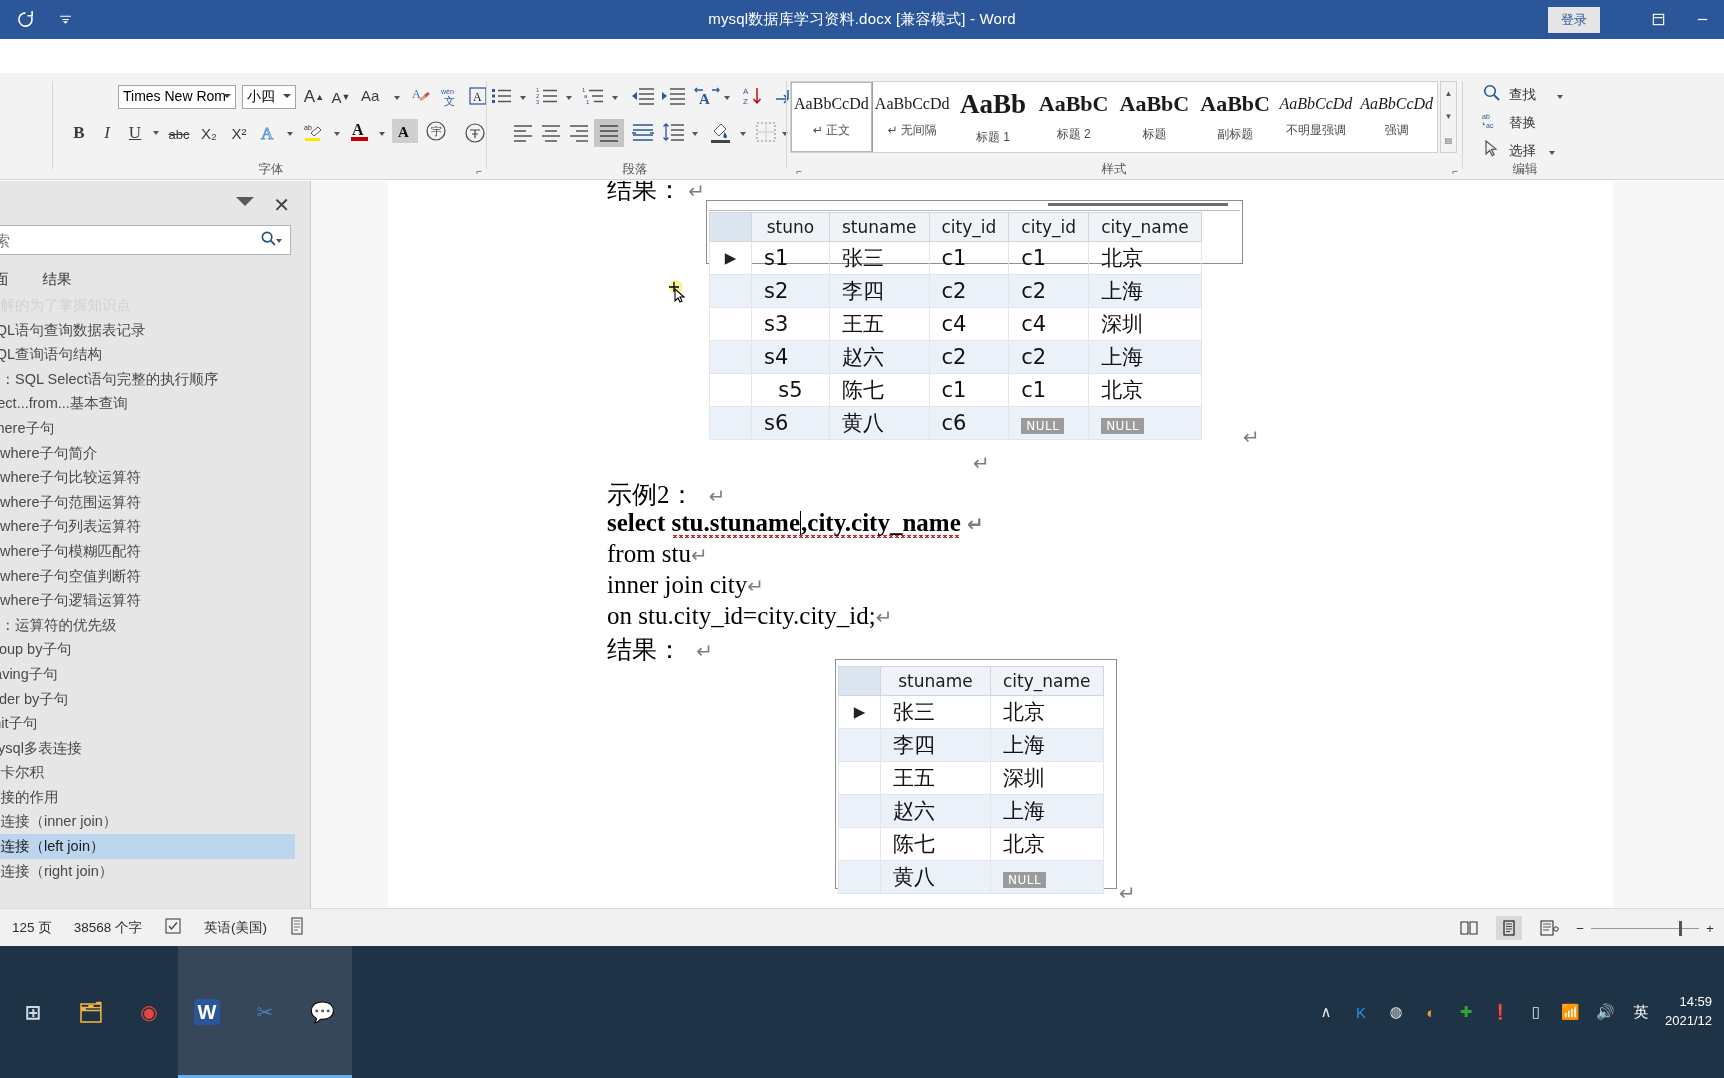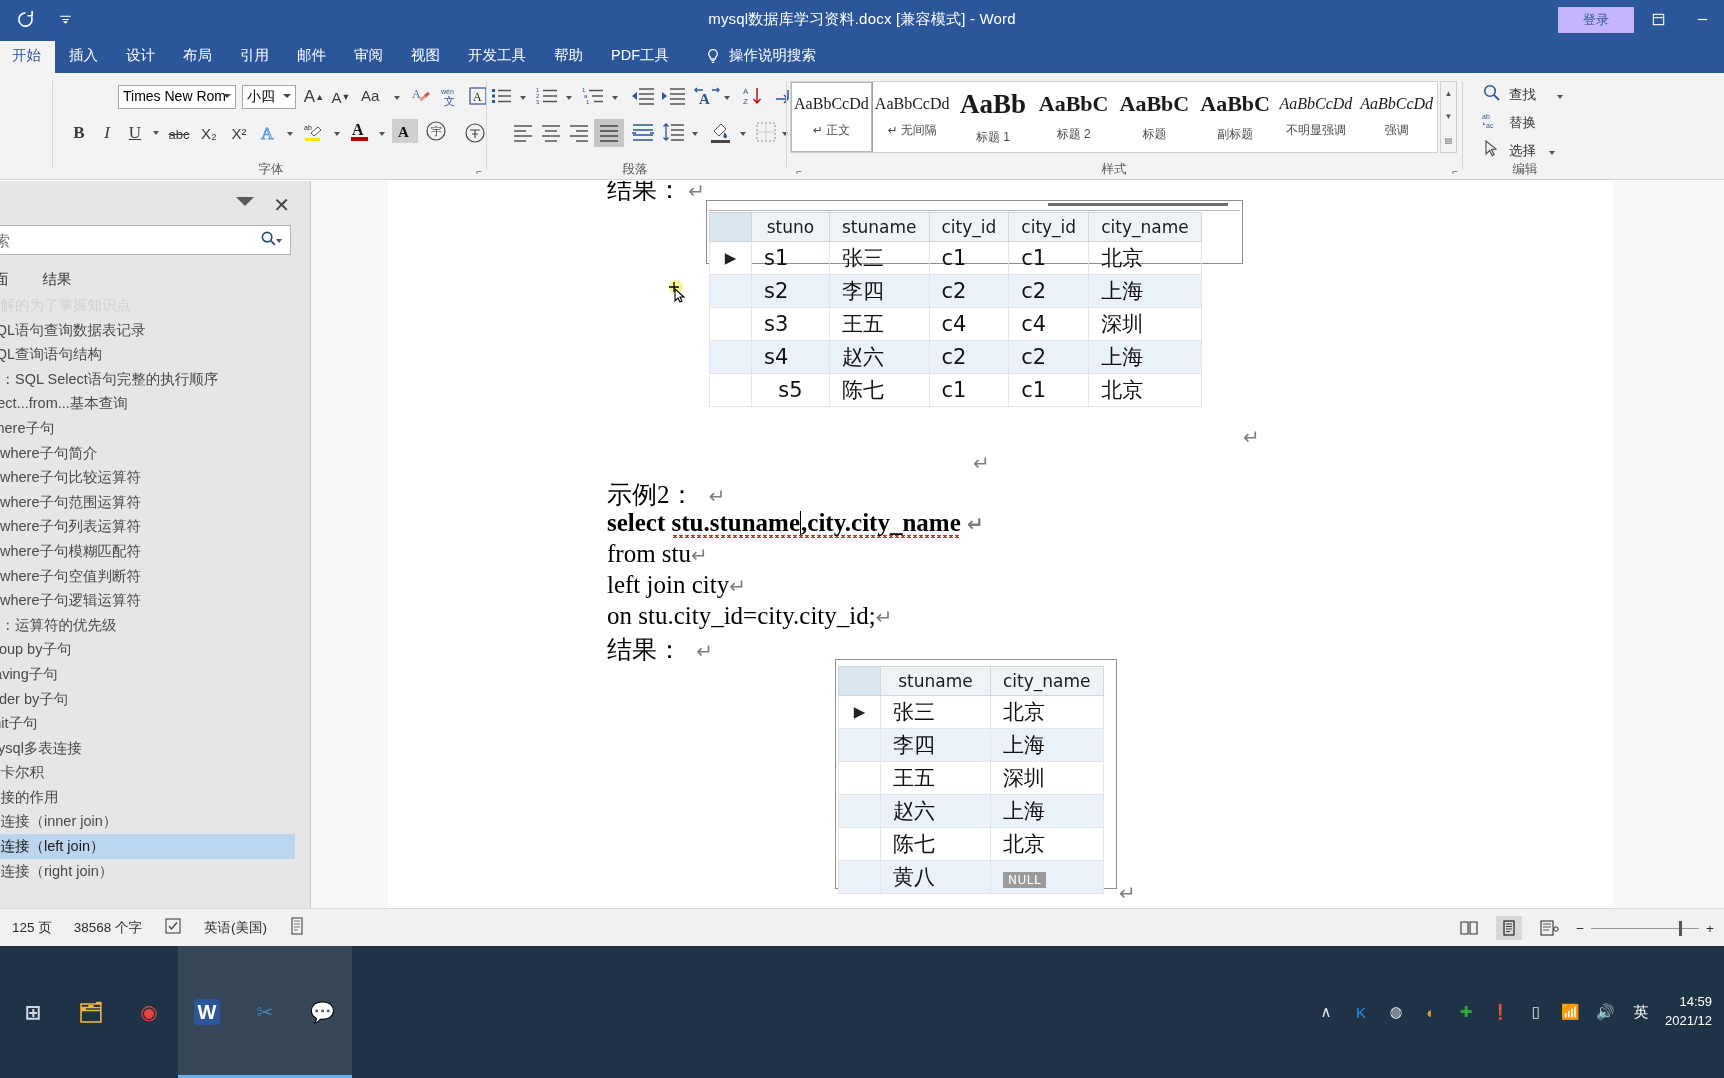--- a/index.html
+++ b/index.html
@@ -19,22 +19,22 @@
   }
   .tb-qat { display: flex; align-items: center; gap: 14px; padding-left: 12px; }
   .tb-ico { width: 26px; height: 26px; display: flex; align-items: center; justify-content: center;
             color: #fff; font-size: 17px; line-height: 1; }
   .tb-title {
     position: absolute; left: 0; right: 0; text-align: center;
     font-size: 15px; color: #fff; letter-spacing: .2px; pointer-events: none;
   }
   .tb-right { position: absolute; right: 0; top: 0; height: 39px; display: flex; align-items: center; }
   .signin {
-    background: #c4b5fd; color: #2b579a; font-size: 13px;
-    padding: 4px 25px; margin-right: 2px; border: 0; cursor: pointer;
+    background: #e5e5e5; color: #2b579a; font-size: 13px;
+    padding: 4px 13px; margin-right: 36px; border: 0; cursor: pointer;
   }
   .tb-btn { width: 44px; height: 39px; display:flex; align-items:center; justify-content:center;
             color:#fff; font-size: 15px; }
 
   
   .tabs {
     position: absolute; top: 39px; left: 0; width: 1724px; height: 34px;
     background: #2b579a; display: flex; align-items: flex-end;
   }
   .tab {
@@ -220,42 +220,20 @@
           </svg>
       </span>
       <span class="tb-btn">
         <svg width="15" height="15" viewBox="0 0 16 16">
             <path d="M3 8h10" stroke="#fff" stroke-width="1.3"></path>
           </svg>
       </span>
     </div>
   </div>
 
-  <div class="tabs">
-    <div class="tab active" style="margin-left:-14px;padding-left:26px;">开始</div>
-    <div class="tab">插入</div>
-    <div class="tab">设计</div>
-    <div class="tab">布局</div>
-    <div class="tab">引用</div>
-    <div class="tab">邮件</div>
-    <div class="tab">审阅</div>
-    <div class="tab">视图</div>
-    <div class="tab">开发工具</div>
-    <div class="tab">帮助</div>
-    <div class="tab">PDF工具</div>
-    <div class="tab lightbulb">
-      <span class="bulb">
-        <svg width="16" height="17" viewBox="0 0 16 17">
-            <path d="M8 1.5a4.3 4.3 0 0 0-2.6 7.7v1.6h5.2V9.2A4.3 4.3 0 0 0 8 1.5z" stroke="#fff" stroke-width="1.2" fill="none"></path>
-            <path d="M6.2 12.4h3.6M6.7 14.3h2.6" stroke="#fff" stroke-width="1.2"></path>
-          </svg>
-      </span>
-      <span>操作说明搜索</span>
-    </div>
-  </div>
 
   <div class="ribbon">
 
     <div class="grp" style="left:-52px;width:104px;">
       
       
       
     </div>
     <div class="sep" style="left:52px;"></div>
 
@@ -688,40 +666,48 @@
               <td style="font-size: 21px;">上海</td>
             </tr>
             <tr>
               <td class="idx" style="height: 30px;">&nbsp;</td>
               <td class="num" style="font-size: 21px; text-align: center;">s5</td>
               <td style="font-size: 21px;">陈七</td>
               <td class="num" style="font-size: 21px;">c1</td>
               <td class="num" style="font-size: 21px;">c1</td>
               <td style="font-size: 21px;">北京</td>
             </tr>
+            <tr class="alt">
+              <td class="idx" style="height: 30px;">&nbsp;</td>
+              <td class="num" style="font-size: 21px;">s6</td>
+              <td style="font-size: 21px;">黄八</td>
+              <td class="num" style="font-size: 21px;">c6</td>
+              <td style="font-size: 21px;"><span class="nullbadge">NULL</span></td>
+              <td style="font-size: 21px;"><span class="nullbadge">NULL</span></td>
+            </tr>
           </tbody>
         </table>
 
       <span class="pmark" style="position:absolute;left:855px;top:244px;">↵</span>
       <span class="pmark" style="position:absolute;left:585px;top:270px;">↵</span>
 
       <div class="dtxt" style="left:219px;top:297px;">
         <span>示例2：</span>
         <span class="pmark" style="margin-left:8px;">↵</span>
       </div>
 
       <div class="dtxt" style="left:219px;top:328px;font-weight:bold;">
         <span>select </span><span class="squig" id="sqlpart1">stu.stuname<span class="caret"></span>,city.city_name</span>
         <span class="pmark">↵</span>
       </div>
       <div class="dtxt" style="left:219px;top:359px;">
         <span>from stu</span><span class="pmark">↵</span>
       </div>
       <div class="dtxt" style="left:219px;top:390px;">
-        <span>left join city</span><span class="pmark">↵</span>
+        <span>inner join city</span><span class="pmark">↵</span>
       </div>
       <div class="dtxt" style="left:219px;top:421px;">
         <span>on stu.city_id=city.city_id;</span><span class="pmark">↵</span>
       </div>
 
       <div class="dtxt" style="left:219px;top:452px;">
         <span>结果：</span>
         <span class="pmark" style="margin-left:8px;">↵</span>
       </div>
 

